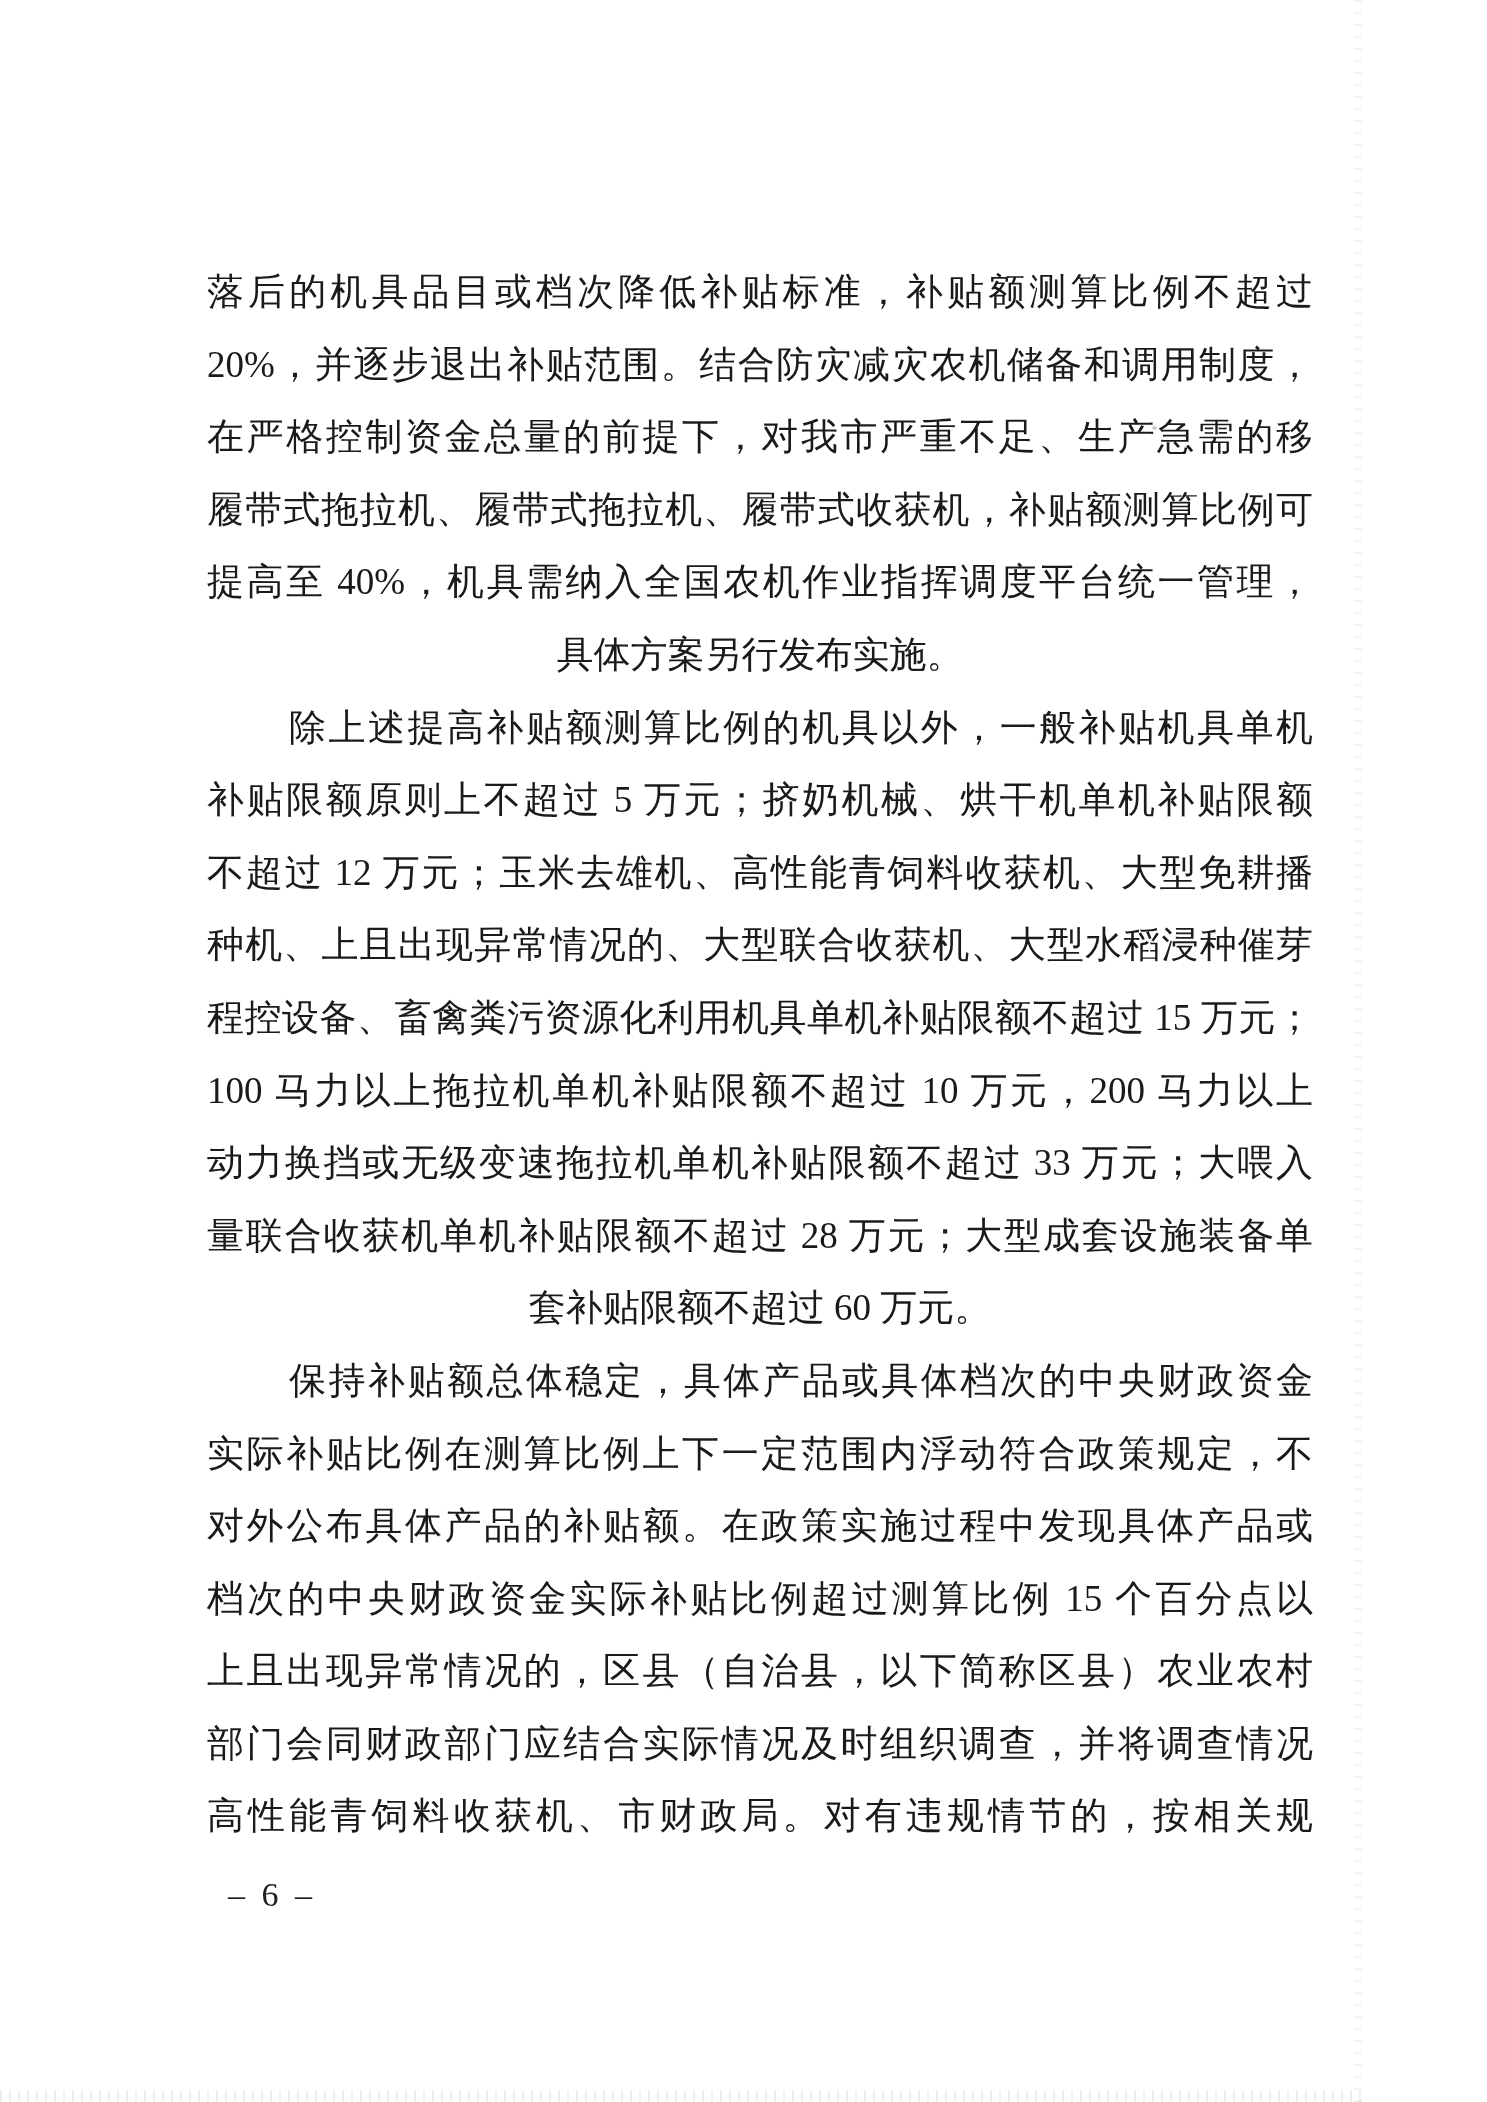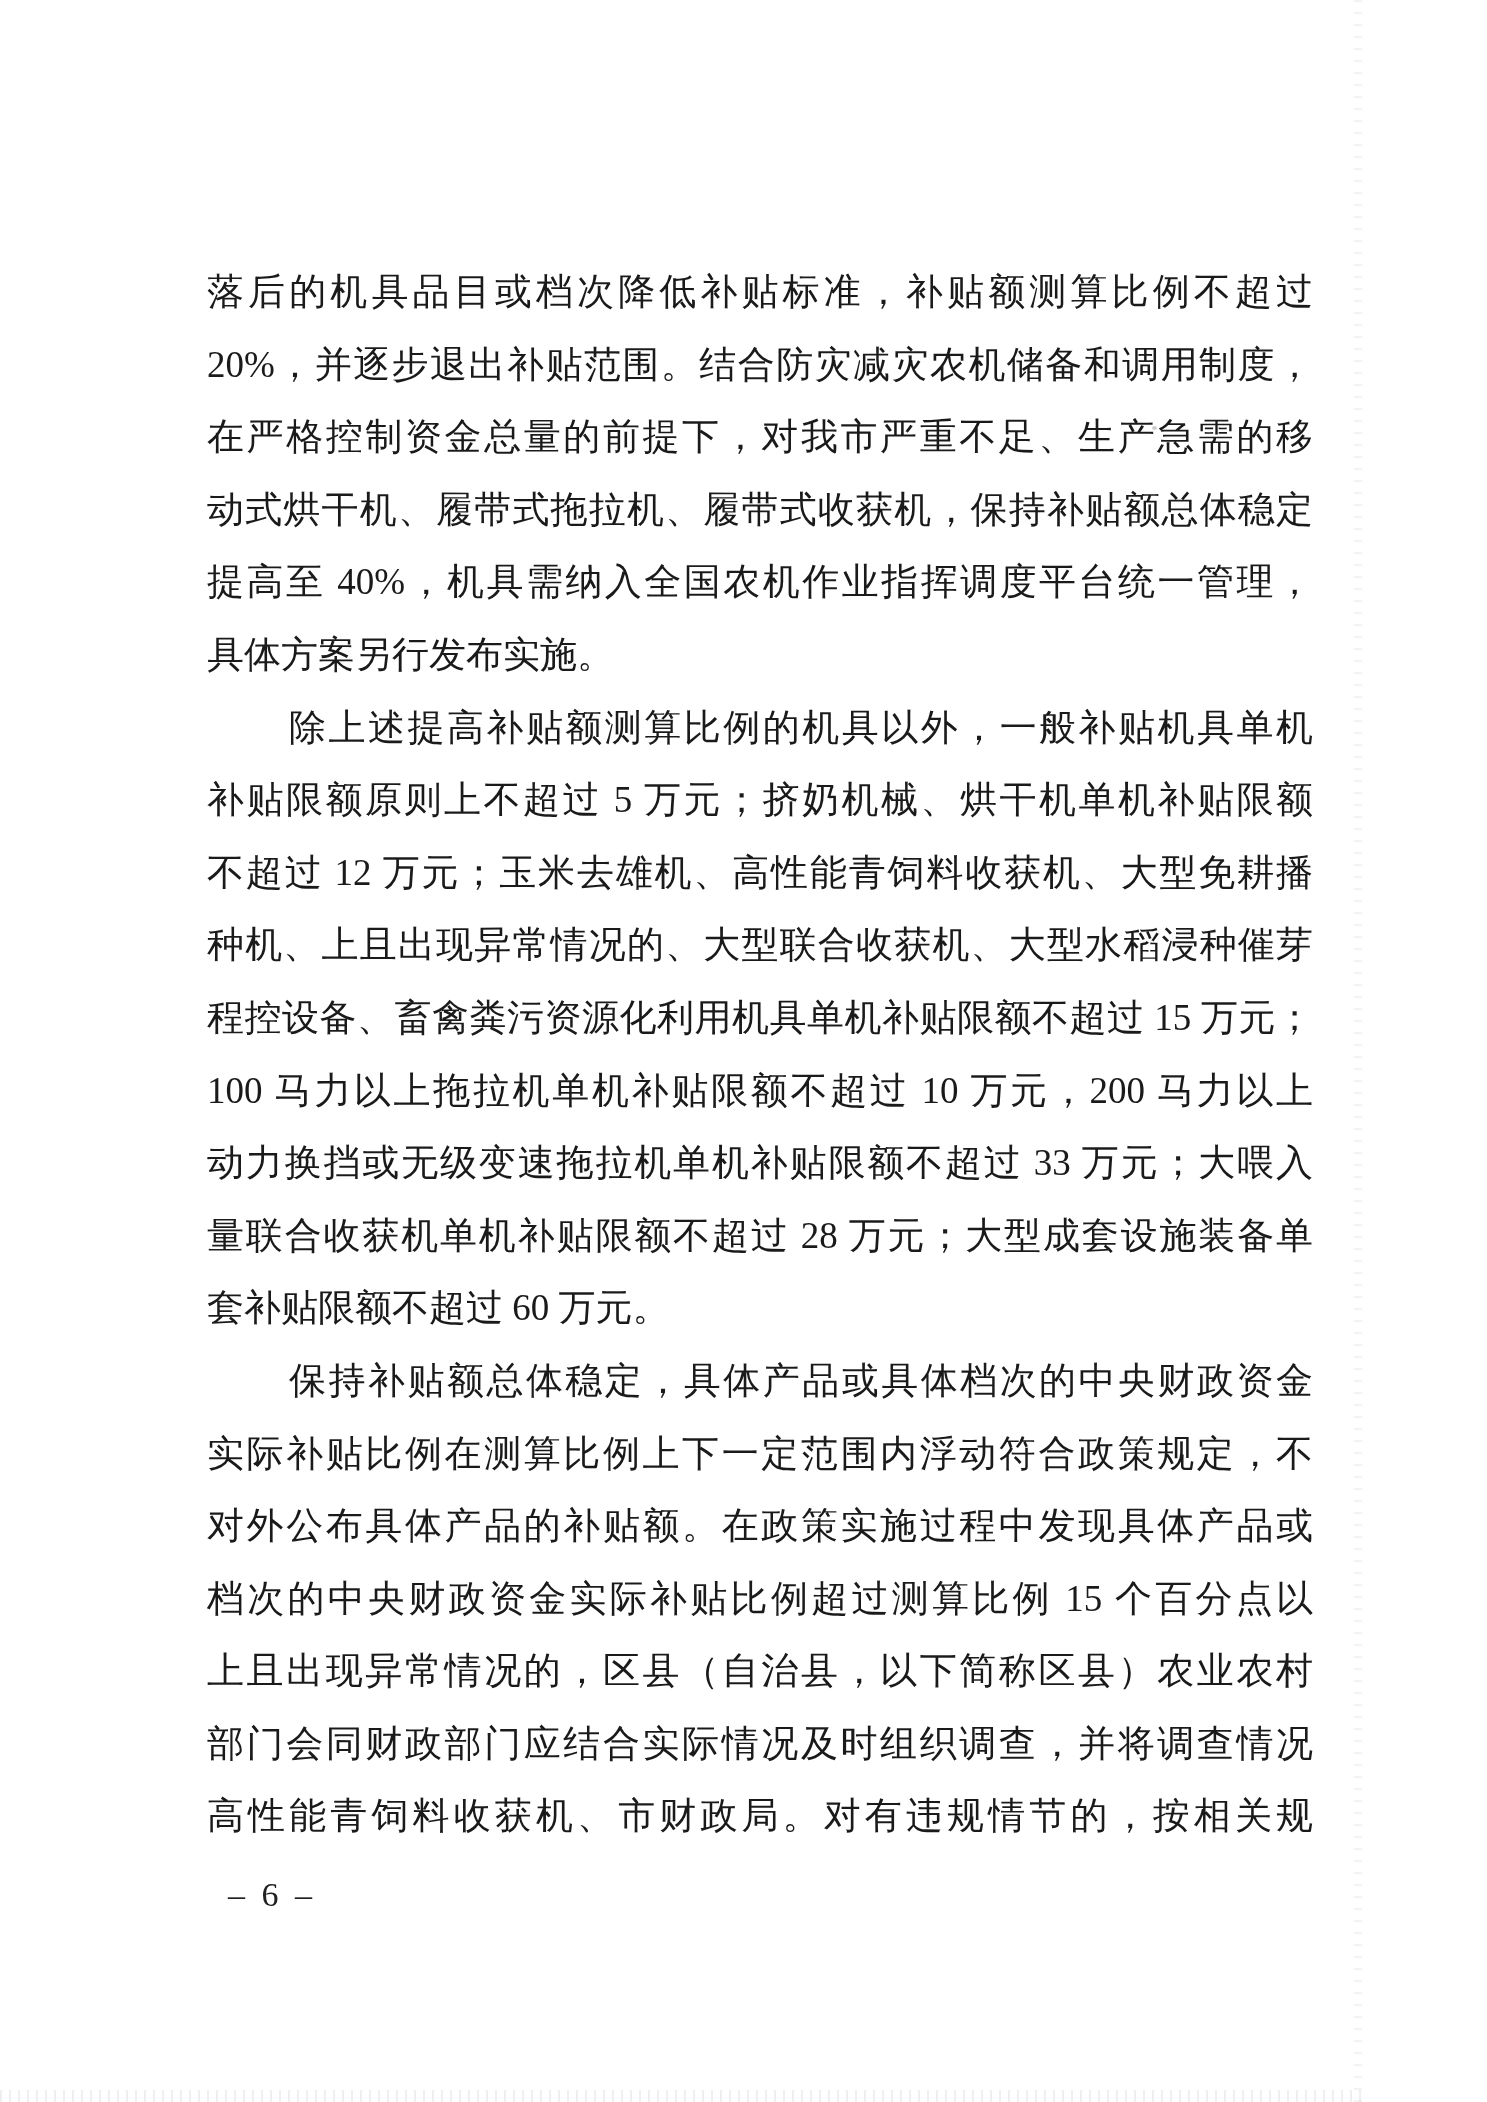--- a/index.html
+++ b/index.html
@@ -21,20 +21,21 @@
     top: 256px;
     width: 1106px;
   }
   .line {
     height: 72.6px;
     line-height: 72.6px;
     font-size: 37px;
     color: #1a1a1a;
     white-space: normal;
     overflow: visible;
+    text-align: center;
   }
   .line.fill {
     text-align: justify;
     text-align-last: justify;
     text-justify: inter-character;
   }
   .line.indent {
     text-indent: 82px;
   }
   .footer {
@@ -74,21 +75,21 @@
   }
 </style>
 </head>
 <body>
 
 <div class="page">
   <div class="text-block" id="text-block">
       <div class="line fill">落后的机具品目或档次降低补贴标准，补贴额测算比例不超过</div>
       <div class="line fill">20%，并逐步退出补贴范围。结合防灾减灾农机储备和调用制度，</div>
       <div class="line fill">在严格控制资金总量的前提下，对我市严重不足、生产急需的移</div>
-      <div class="line fill">动式烘干机、履带式拖拉机、履带式收获机，保持补贴额总体稳定</div>
+      <div class="line fill">履带式拖拉机、履带式拖拉机、履带式收获机，补贴额测算比例可</div>
       <div class="line fill">提高至 40%，机具需纳入全国农机作业指挥调度平台统一管理，</div>
       <div class="line">具体方案另行发布实施。</div>
       <div class="line fill indent">除上述提高补贴额测算比例的机具以外，一般补贴机具单机</div>
       <div class="line fill">补贴限额原则上不超过 5 万元；挤奶机械、烘干机单机补贴限额</div>
       <div class="line fill">不超过 12 万元；玉米去雄机、高性能青饲料收获机、大型免耕播</div>
       <div class="line fill">种机、上且出现异常情况的、大型联合收获机、大型水稻浸种催芽</div>
       <div class="line fill">程控设备、畜禽粪污资源化利用机具单机补贴限额不超过 15 万元；</div>
       <div class="line fill">100 马力以上拖拉机单机补贴限额不超过 10 万元，200 马力以上</div>
       <div class="line fill">动力换挡或无级变速拖拉机单机补贴限额不超过 33 万元；大喂入</div>
       <div class="line fill">量联合收获机单机补贴限额不超过 28 万元；大型成套设施装备单</div>

